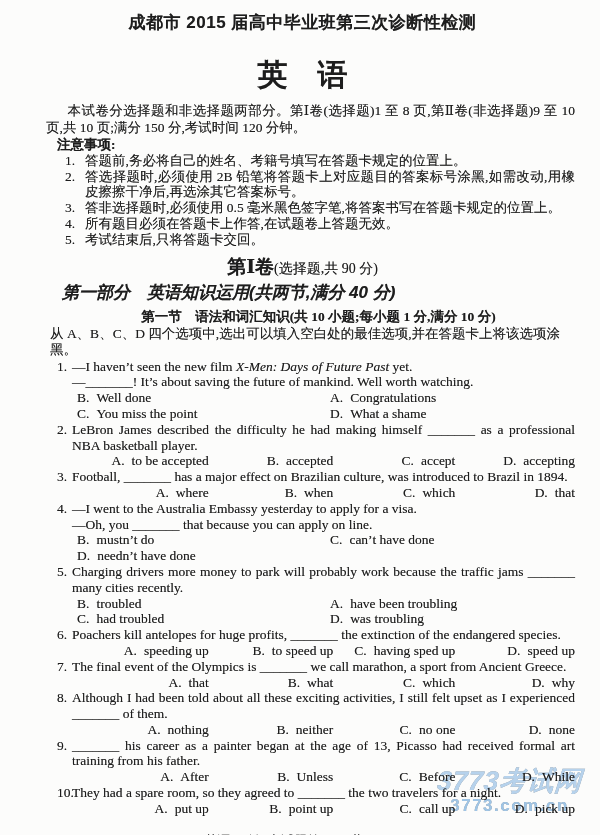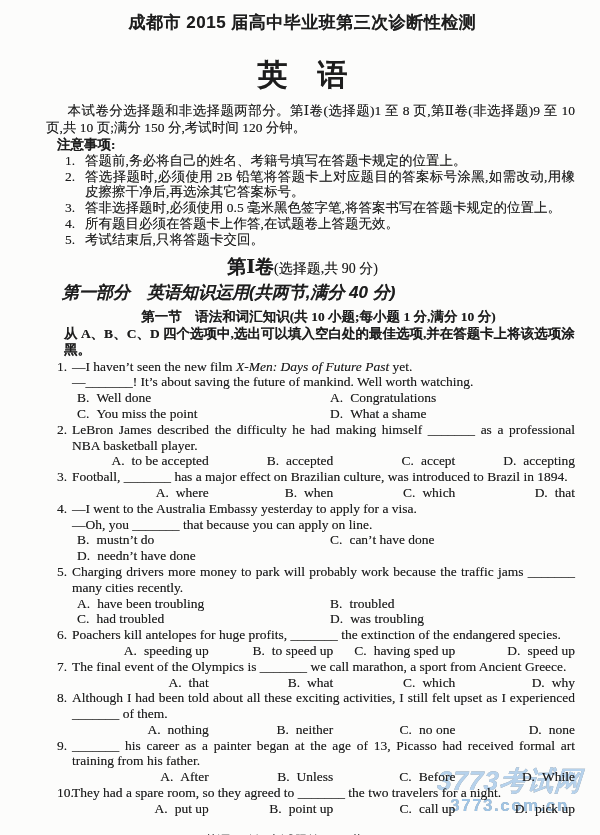--- a/index.html
+++ b/index.html
@@ -33,21 +33,21 @@
   .volume { text-align:center; margin:11px 0 9px; }
   .vol-t { font-weight:bold; font-size:19px; }
   .vol-s { font-size:14px; }
 
   .part-h {
     font-weight:bold; font-size:17px; margin:4px 0 8px 32px;
     font-family:"Liberation Sans","DejaVu Sans",sans-serif;
     font-style:italic;
   }
   .sec-h { font-weight:bold; margin:0 0 1px 32px;text-align:center; }
-  .instruction { margin-left:34px;font-weight:bold; }
+  .instruction { margin-left:20px; }
 
   .questions { margin-left:27px; margin-top:1px; }
   .q { display:flex; }
   .q-num { width:15px; flex:none; }
   .q-body { flex:1; }
   .stem { text-align:justify; }
   .opts { margin-left:5px; display:grid; }
   .g4 { grid-template-columns:1.08fr 1.02fr 1fr 0.98fr;text-align:right; }
   .g2 { grid-template-columns:253px 1fr; }
   .opt { white-space:nowrap; overflow:visible; }
@@ -163,22 +163,22 @@
               <div class="opt"><span class="opt-label">C.</span><span class="opt-text">can’t have done</span></div>
               <div class="opt"><span class="opt-label">D.</span><span class="opt-text">needn’t have done</span></div>
             </div>
           </div>
         </div>
         <div class="q">
           <div class="q-num">5.</div>
           <div class="q-body">
             <div class="stem">Charging drivers more money to park will probably work because the traffic jams _______ many cities recently.</div>
             <div class="opts g2">
+              <div class="opt"><span class="opt-label">B.</span><span class="opt-text">troubled</span></div>
               <div class="opt"><span class="opt-label">A.</span><span class="opt-text">have been troubling</span></div>
-              <div class="opt"><span class="opt-label">B.</span><span class="opt-text">troubled</span></div>
               <div class="opt"><span class="opt-label">C.</span><span class="opt-text">had troubled</span></div>
               <div class="opt"><span class="opt-label">D.</span><span class="opt-text">was troubling</span></div>
             </div>
           </div>
         </div>
         <div class="q">
           <div class="q-num">6.</div>
           <div class="q-body">
             <div class="stem">Poachers kill antelopes for huge profits, _______ the extinction of the endangered species.</div>
             <div class="opts g4">

